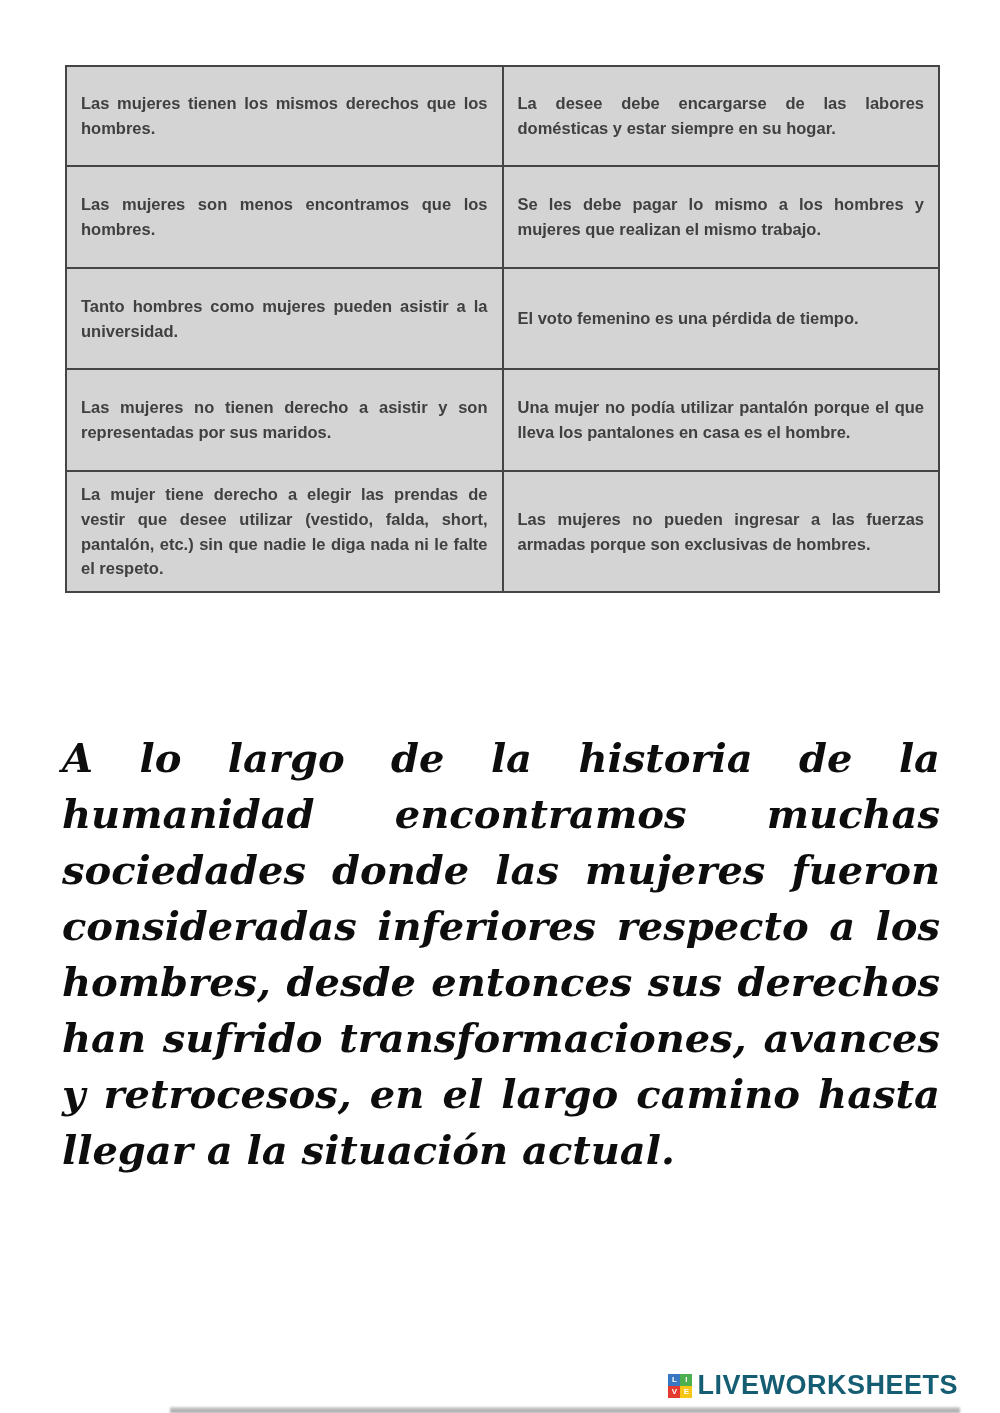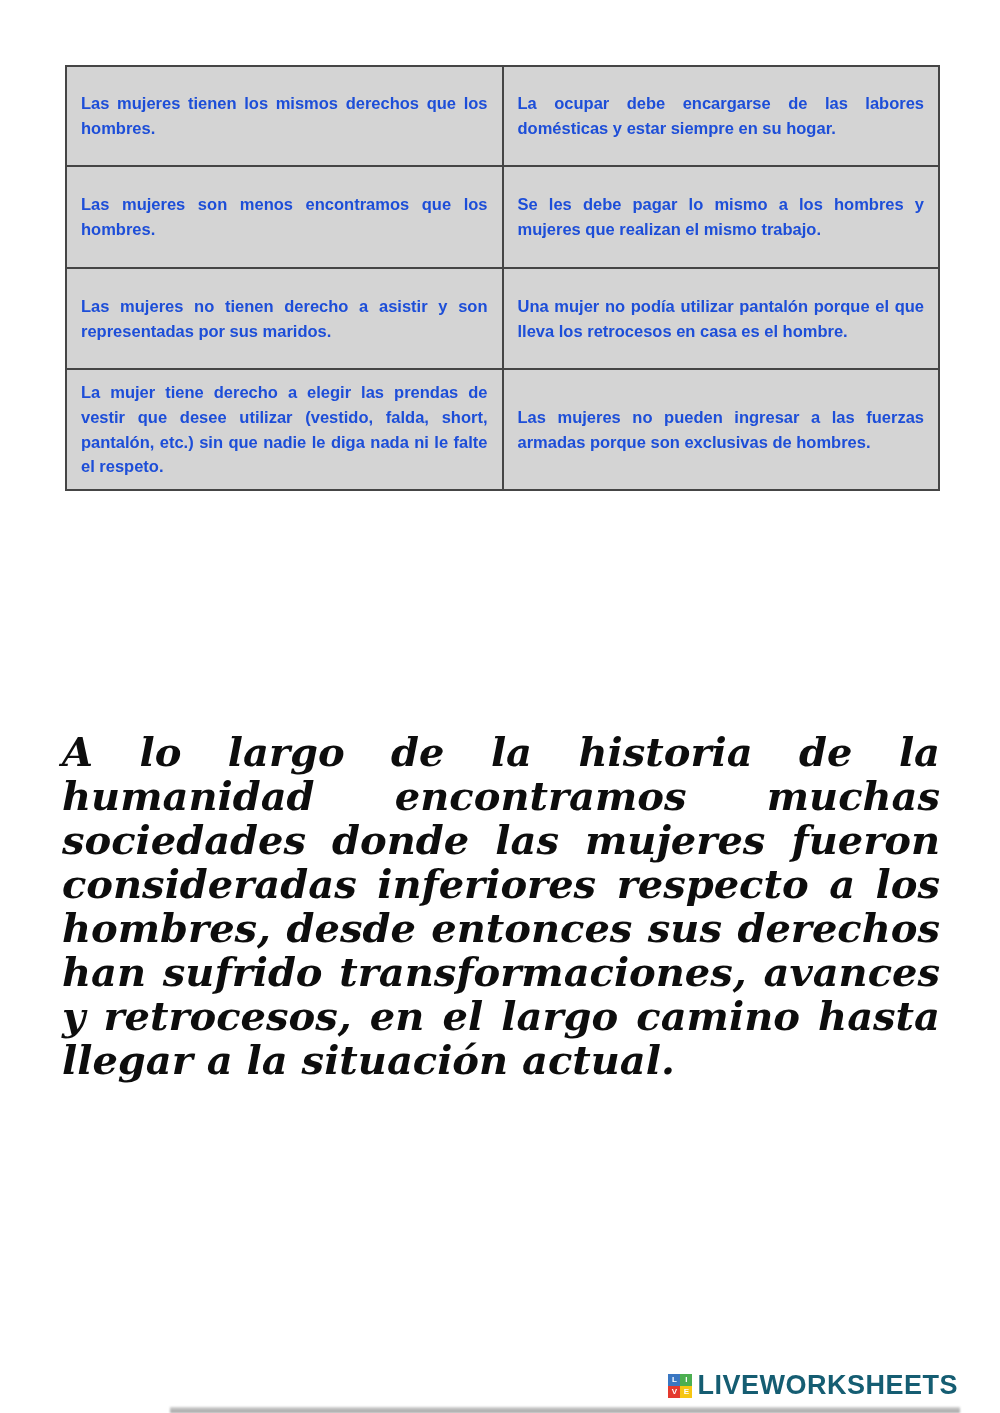--- a/index.html
+++ b/index.html
@@ -37,35 +37,35 @@
   table.statements tr:nth-child(3){height:101px;}
   table.statements tr:nth-child(4){height:102px;}
   table.statements tr:nth-child(5){height:100px;}
   table.statements tr:nth-child(6){height:111px;border-radius:10px;}
   table.statements p{
     margin:0;
     width:100%;
     font-weight:bold;
     font-size:16.5px;
     line-height:1.5;
-    color:#1d4ed8;
+    color:#404040;
     text-align:justify;
   }
 
   
   .intro{
     position:absolute;
     left:62px;top:730px;
     width:878px;
     margin:0;
     font-family:"DejaVu Serif", serif;
     font-style:italic;
     font-weight:bold;
     font-size:40px;
-    line-height:44px;
+    line-height:56px;
     color:#0d0d0d;
     text-align:justify;
   }
 
   
   .footer{
     position:absolute;
     right:42px;bottom:12px;
     display:flex;
     align-items:center;
@@ -107,37 +107,45 @@
 
 <div>
 
   <table class="statements">
     <tbody>
         <tr>
       <td>
             <p>Las mujeres tienen los mismos derechos que los hombres.</p>
           </td>
       <td>
-            <p>La ocupar debe encargarse de las labores domésticas y estar siempre en su hogar.</p>
+            <p>La desee debe encargarse de las labores domésticas y estar siempre en su hogar.</p>
           </td>
     </tr>
     <tr>
       <td>
             <p>Las mujeres son menos encontramos que los hombres.</p>
           </td>
       <td>
             <p>Se les debe pagar lo mismo a los hombres y mujeres que realizan el mismo trabajo.</p>
           </td>
     </tr>
     <tr>
       <td>
+            <p>Tanto hombres como mujeres pueden asistir a la universidad.</p>
+          </td>
+      <td>
+            <p>El voto femenino es una pérdida de tiempo.</p>
+          </td>
+    </tr>
+    <tr>
+      <td>
             <p>Las mujeres no tienen derecho a asistir y son representadas por sus maridos.</p>
           </td>
       <td>
-            <p>Una mujer no podía utilizar pantalón porque el que lleva los retrocesos en casa es el hombre.</p>
+            <p>Una mujer no podía utilizar pantalón porque el que lleva los pantalones en casa es el hombre.</p>
           </td>
     </tr>
     <tr>
       <td>
             <p>La mujer tiene derecho a elegir las prendas de vestir que desee utilizar (vestido, falda, short, pantalón, etc.) sin que nadie le diga nada ni le falte el respeto.</p>
           </td>
       <td>
             <p>Las mujeres no pueden ingresar a las fuerzas armadas porque son exclusivas de hombres.</p>
           </td>
     </tr>

